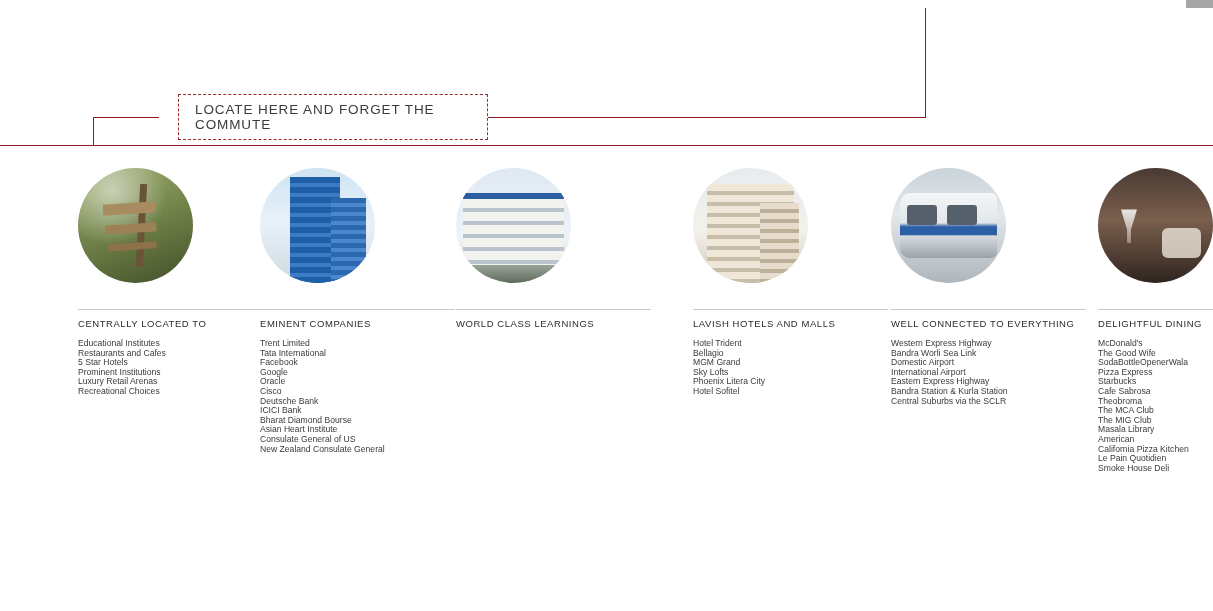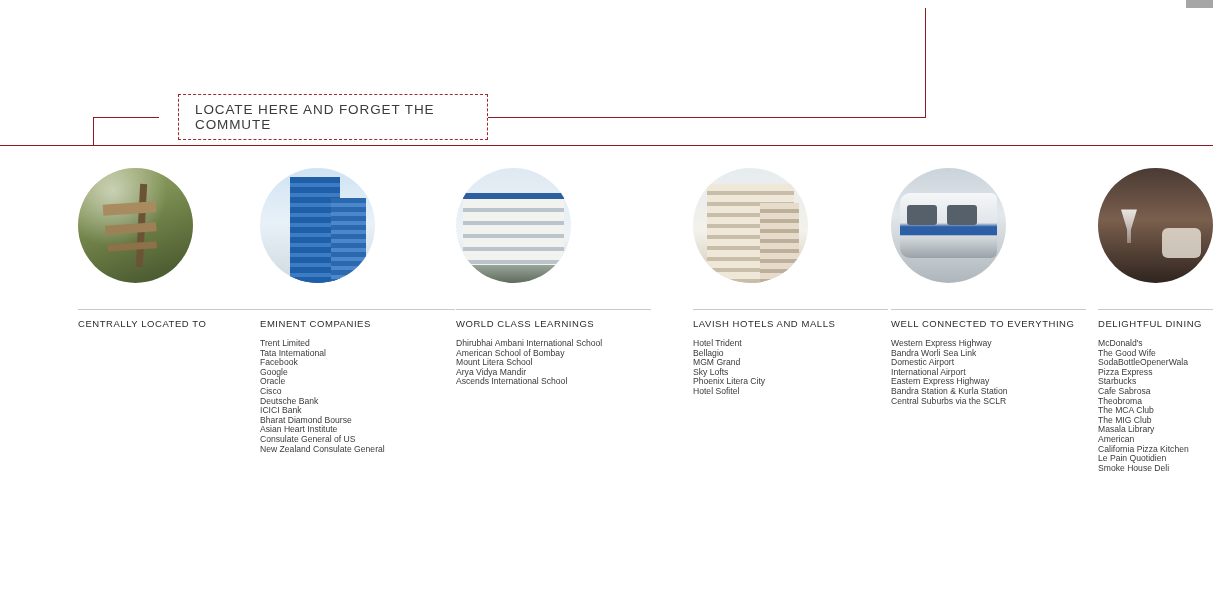--- a/index.html
+++ b/index.html
@@ -309,20 +309,28 @@
 </div>
 
 <div class="columns">
 
   <div class="col" style="left:38px;">
     <div class="circle">
         <div class="ph ph-signpost"></div>
       </div>
     <div class="col-rule"></div>
     <div class="col-title">CENTRALLY LOCATED TO</div>
+    <ul class="col-list">
+      <li>Educational Institutes</li>
+      <li>Restaurants and Cafes</li>
+      <li>5 Star Hotels</li>
+      <li>Prominent Institutions</li>
+      <li>Luxury Retail Arenas</li>
+      <li>Recreational Choices</li>
+    </ul>
   </div>
 
   <div class="col" style="left:220px;">
     <div class="circle">
         <div class="ph ph-tower"></div>
       </div>
     <div class="col-rule"></div>
     <div class="col-title">EMINENT COMPANIES</div>
     <ul class="col-list">
       <li>Trent Limited</li>
@@ -339,27 +347,20 @@
       <li>New Zealand Consulate General</li>
     </ul>
   </div>
 
   <div class="col" style="left:416px;">
     <div class="circle">
         <div class="ph ph-school"></div>
       </div>
     <div class="col-rule"></div>
     <div class="col-title">WORLD CLASS LEARNINGS</div>
-    <ul class="col-list">
-      <li>Dhirubhai Ambani International School</li>
-      <li>American School of Bombay</li>
-      <li>Mount Litera School</li>
-      <li>Arya Vidya Mandir</li>
-      <li>Ascends International School</li>
-    </ul>
   </div>
 
   <div class="col" style="left:653px;">
     <div class="circle">
         <div class="ph ph-hotel"></div>
       </div>
     <div class="col-rule"></div>
     <div class="col-title">LAVISH HOTELS AND MALLS</div>
     <ul class="col-list">
       <li>Hotel Trident</li>

